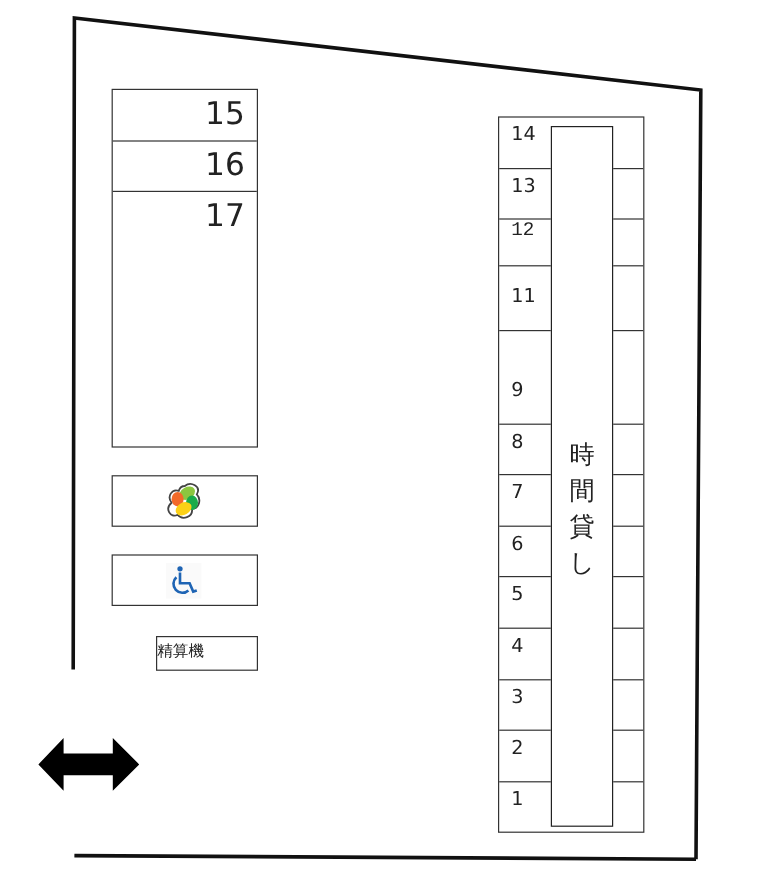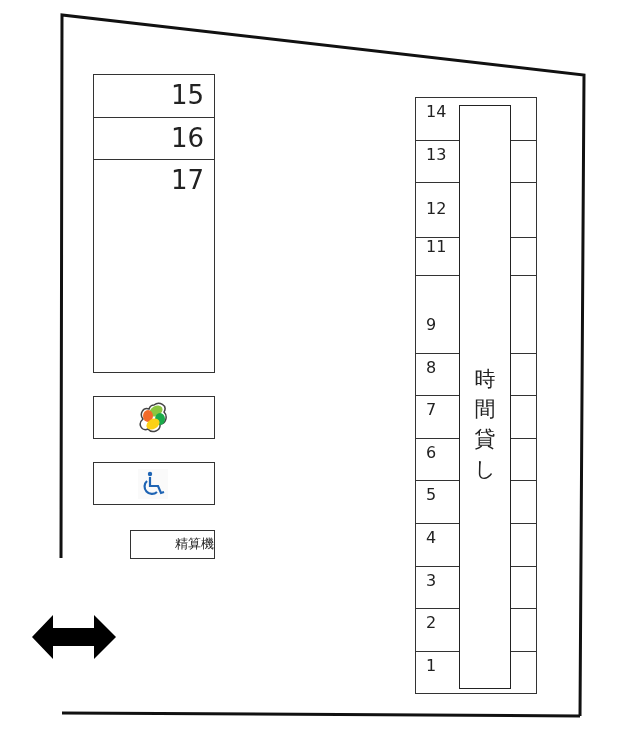--- a/index.html
+++ b/index.html
@@ -7,21 +7,21 @@
   svg.frame { position:absolute; left:0; top:0; }
   .col { position:absolute; border:1.5px solid #333; box-sizing:border-box; background:#fff; }
   .slot { position:absolute; left:0; right:0; border-bottom:1.5px solid #333; box-sizing:border-box; }
   .slot:last-child { border-bottom:none; }
   .num-r { position:absolute; right:10px; top:5px; font-size:26px; color:#222; }
   .num-l { position:absolute; left:10px; top:4px; font-size:16px; color:#222; }
   .inner { position:absolute; left:459px; top:105px; width:52px; height:584px; border:1.2px solid #222; box-sizing:border-box; background:#fff; }
   .vtext { position:absolute; left:0; right:0; top:258px; text-align:center; font-size:21px; line-height:30px; color:#222; }
   .vtext span { display:block; }
   .box { position:absolute; border:1.5px solid #333; box-sizing:border-box; background:#fff; }
-  .label-box { position:absolute; left:130px; top:530px; width:85px; height:29px; border:1.5px solid #333; box-sizing:border-box; font-size:13px; text-align:right; line-height:26px; color:#222; }
+  .label-box { position:absolute; left:130px; top:530px; width:85px; height:29px; border:1.5px solid #333; box-sizing:border-box; font-size:13px; text-align:left; line-height:26px; color:#222; }
 </style>
 </head>
 <body>
 
 <svg class="frame" width="631" height="747">
   <polyline points="61,558 62,15 584,75 580,716" fill="none" stroke="#111" stroke-width="3"></polyline>
   <line x1="62" y1="713" x2="580" y2="716" stroke="#111" stroke-width="3"></line>
 </svg>
 
 <div class="col" style="left:93px; top:74px; width:122px; height:299px;">
@@ -61,21 +61,21 @@
   <polygon points="2,25 23,3 23,16 64,16 64,3 86,25 64,47 64,34 23,34 23,47" fill="#000"></polygon>
 </svg>
 
 <div class="col" style="left:415px; top:97px; width:122px; height:597px;padding-left:20px;">
   <div class="slot" style="top:0; height:42.6px;">
       <span class="num-l">14</span>
     </div>
   <div class="slot" style="top:42.6px; height:42.6px;">
       <span class="num-l">13</span>
     </div>
-  <div class="slot" style="top:97px; height:42.6px;">
+  <div class="slot" style="top:81px; height:42.6px;font-family:Liberation Mono, monospace;">
       <span class="num-l">12</span>
     </div>
   <div class="slot" style="top:135px; height:42.6px;text-align:center;">
       <span class="num-l">11</span>
     </div>
   <div class="slot" style="top:213px; height:42.6px;">
       <span class="num-l">9</span>
     </div>
   <div class="slot" style="top:255.6px; height:42.6px;">
       <span class="num-l">8</span>

